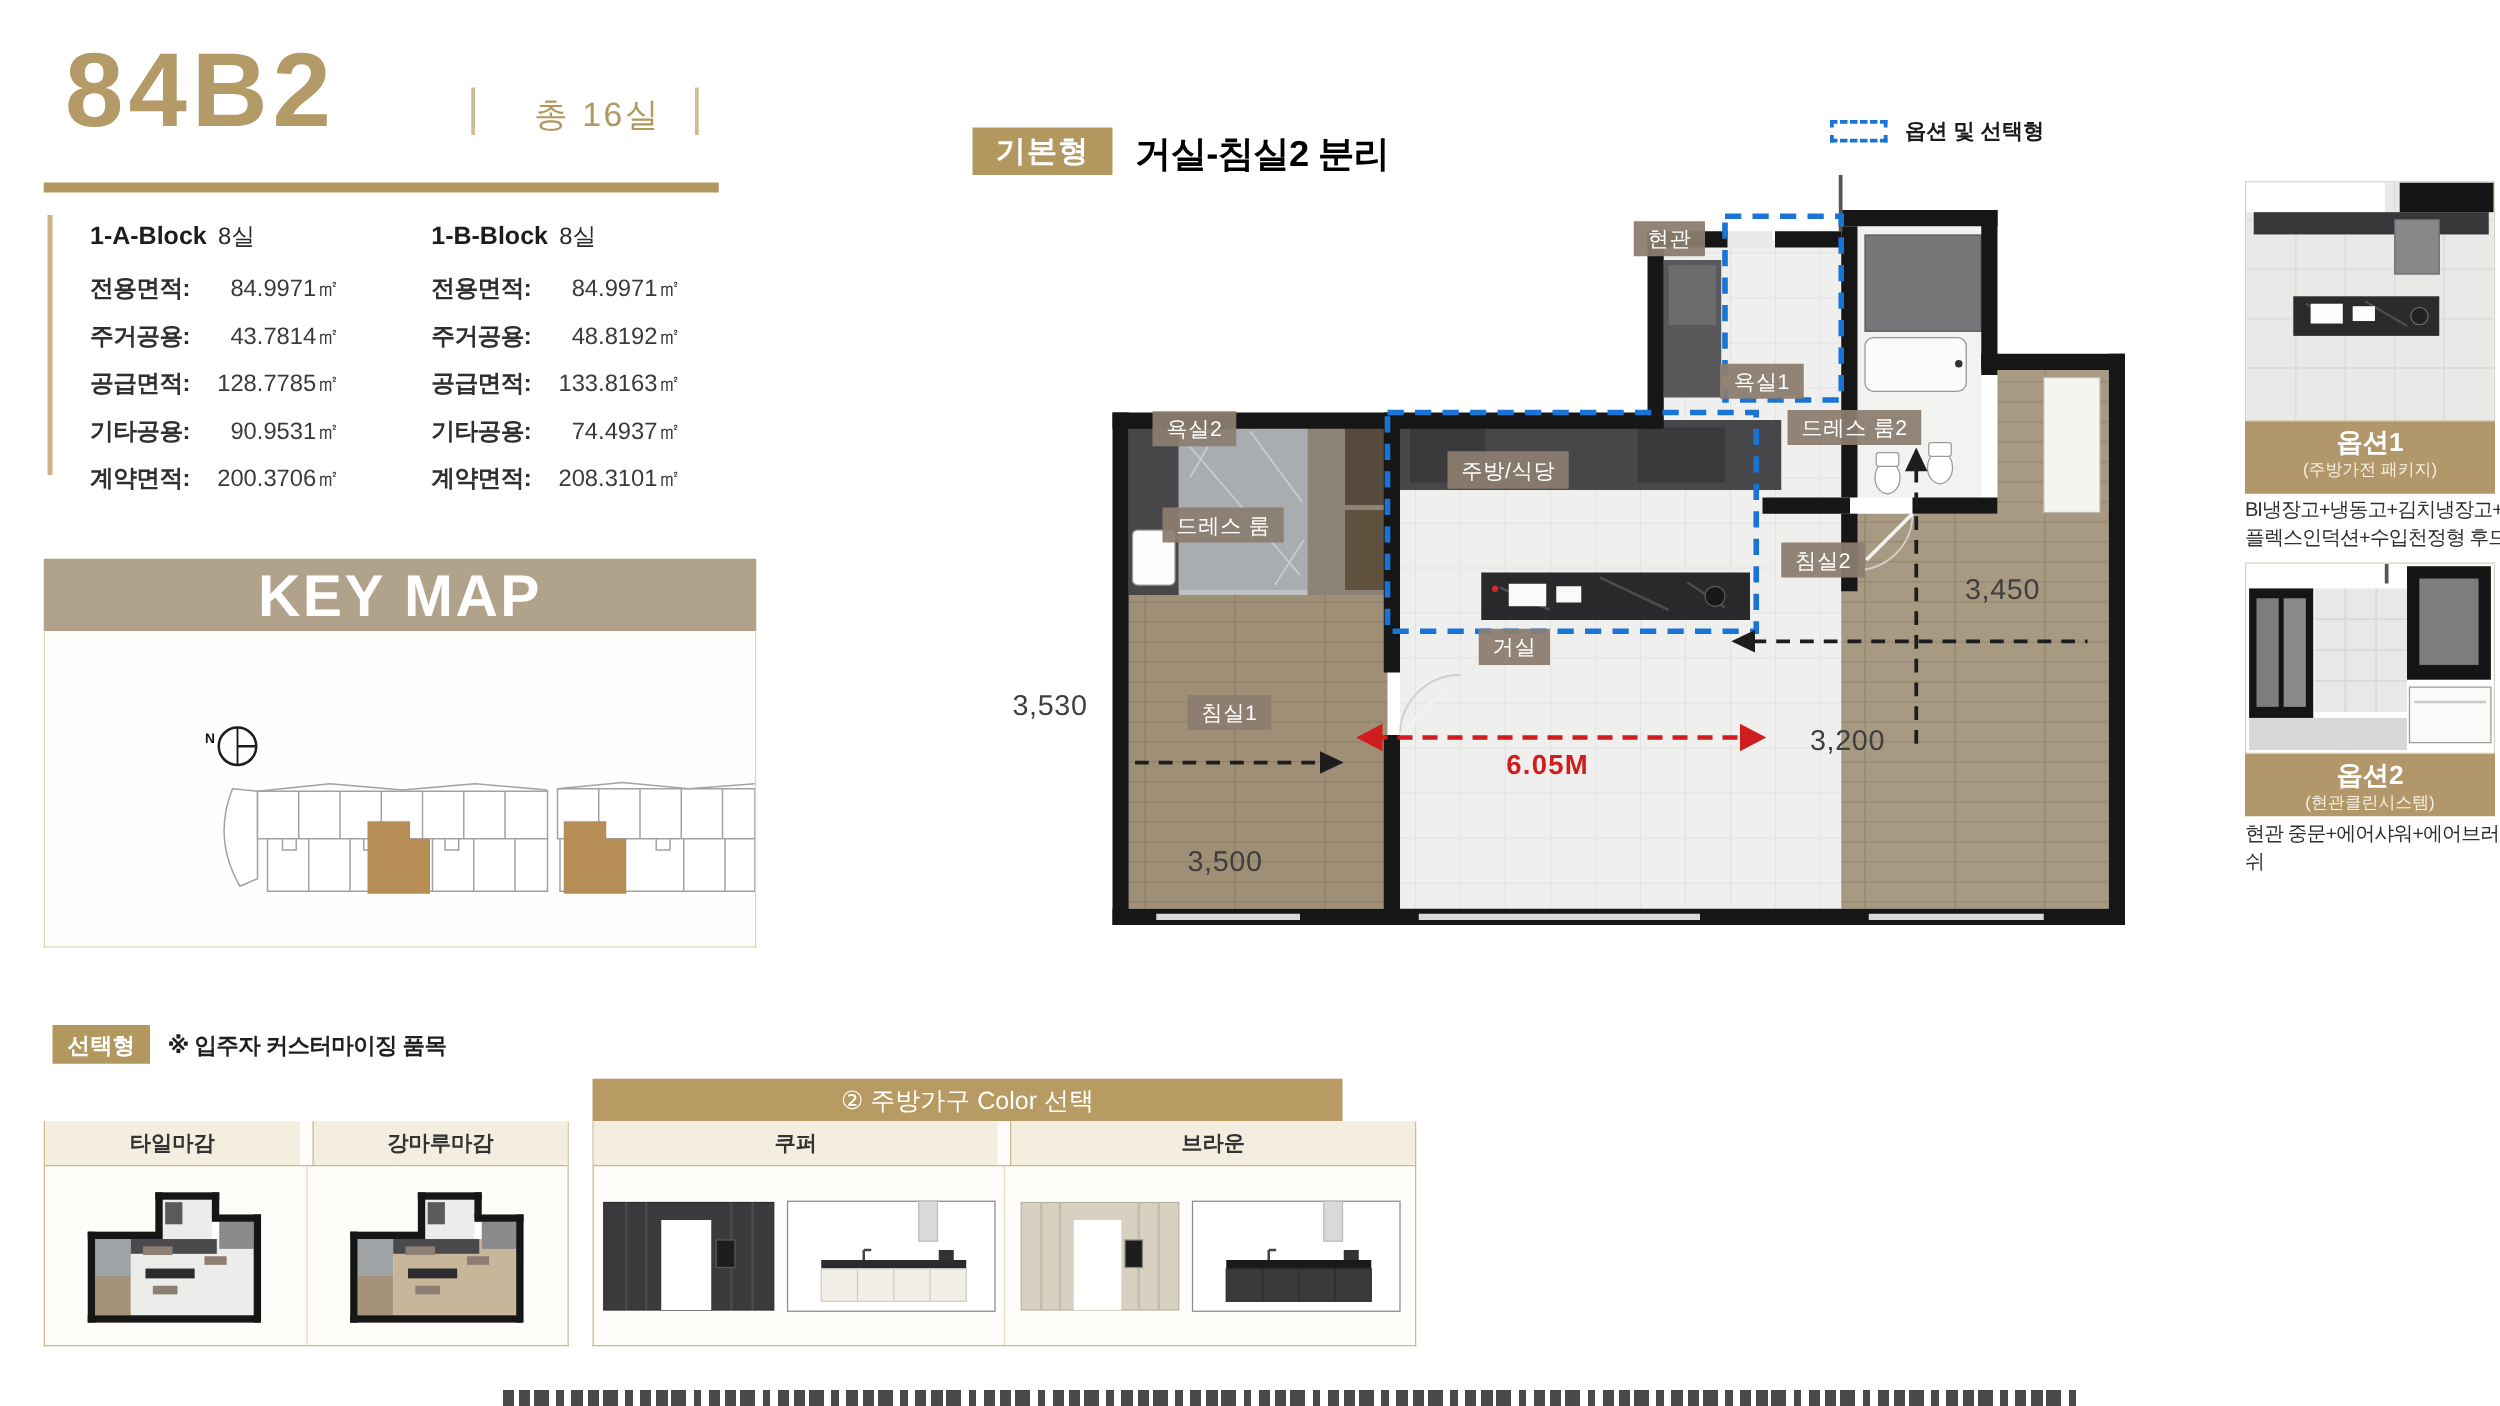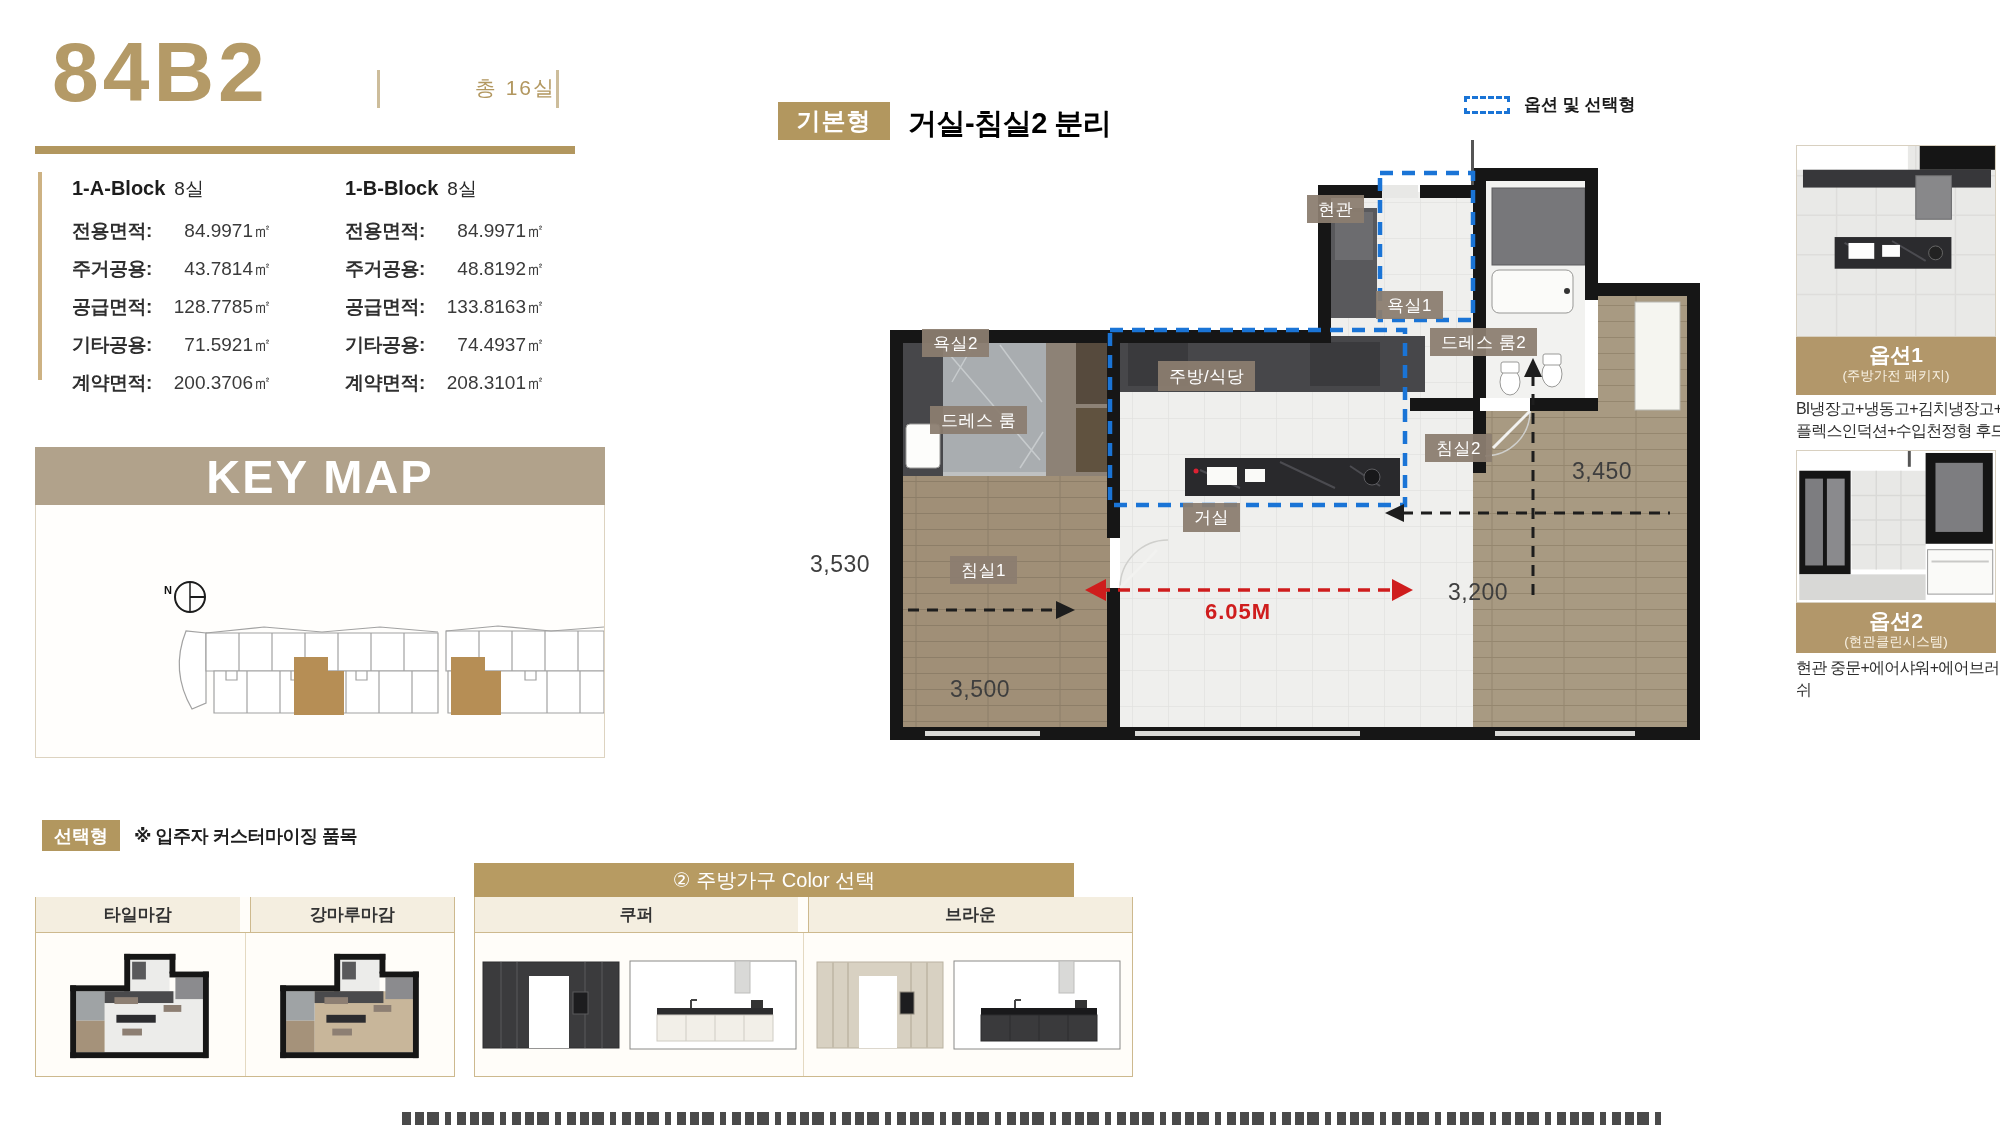--- a/index.html
+++ b/index.html
@@ -6,21 +6,21 @@
   *{box-sizing:border-box;}
   #page{position:relative;width:2000px;height:1125px;background:#fff;overflow:hidden;
         font-family:"Liberation Sans","DejaVu Sans",sans-serif;color:#222;}
   .abs{position:absolute;}
 
   
   .unit-title{left:52px;top:30px;font-size:84px;font-weight:bold;color:#b49a67;letter-spacing:4px;line-height:1;}
   .vbar1,.vbar2{width:3px;height:38px;background:#cdbd9b;}
   .vbar1{left:377px;top:70px;}
   .vbar2{left:556px;top:70px;}
-  .total-rooms{left:400px;top:74px;width:156px;text-align:right;font-size:21px;color:#b2975f;letter-spacing:2px;font-weight:500;}
+  .total-rooms{left:400px;top:74px;width:156px;text-align:center;font-size:27px;color:#b2975f;letter-spacing:2px;font-weight:500;}
   .gold-rule{left:35px;top:146px;width:540px;height:8px;background:#b2975f;}
 
   
   .tbl-border{left:38px;top:172px;width:4px;height:208px;background:#cdb283;}
   .block-col{top:176px;width:200px;}
   .block-a{left:72px;} .block-b{left:345px;}
   .block-head{font-size:20px;margin-bottom:16px;color:#1d1d1d;}
   .block-head .bn{font-weight:bold;}
   .block-head .br{font-weight:normal;font-size:19px;margin-left:9px;color:#2a2a2a;}
   .area-row{display:flex;justify-content:space-between;margin-bottom:12px;font-size:19px;}
@@ -95,21 +95,21 @@
     <div class="area-row">
         <span class="lb">주거공용:</span>
         <span class="vl">43.7814㎡</span>
       </div>
     <div class="area-row">
         <span class="lb">공급면적:</span>
         <span class="vl">128.7785㎡</span>
       </div>
     <div class="area-row">
         <span class="lb">기타공용:</span>
-        <span class="vl">71.5921㎡</span>
+        <span class="vl">90.9531㎡</span>
       </div>
     <div class="area-row">
         <span class="lb">계약면적:</span>
         <span class="vl">200.3706㎡</span>
       </div>
   </div>
 
   <div class="abs block-col block-b">
     <div class="block-head">
       <span class="bn">1-B-Block</span><span class="br">8실</span>
@@ -266,21 +266,21 @@
     </g>
     <polygon points="195,480 176,471 176,489" fill="#1d1d1d"></polygon>
     <polygon points="505,383 524,374 524,392" fill="#1d1d1d"></polygon>
     <polygon points="653,228 644,247 662,247" fill="#1d1d1d"></polygon>
 
     <line x1="218" y1="460" x2="520" y2="460" stroke="#cf1d1d" stroke-width="3.5" stroke-dasharray="12 8"></line>
     <polygon points="205,460 226,449 226,471" fill="#cf1d1d"></polygon>
     <polygon points="533,460 512,449 512,471" fill="#cf1d1d"></polygon>
   </svg>
 
-  <div class="chip" style="left:1307px;top:195px;">현관</div>
+  <div class="chip" style="left:1307px;top:177px;">현관</div>
   <div class="chip" style="left:1376px;top:291px;">욕실1</div>
   <div class="chip" style="left:1430px;top:328px;">드레스 룸2</div>
   <div class="chip" style="left:922px;top:329px;">욕실2</div>
   <div class="chip" style="left:1158px;top:361px;height:30px;">주방/식당</div>
   <div class="chip" style="left:930px;top:406px;">드레스 룸</div>
   <div class="chip" style="left:1425px;top:434px;">침실2</div>
   <div class="chip" style="left:1183px;top:503px;height:29px;">거실</div>
   <div class="chip" style="left:950px;top:556px;">침실1</div>
 
   <div class="dim" style="left:810px;top:551px;">3,530</div>

